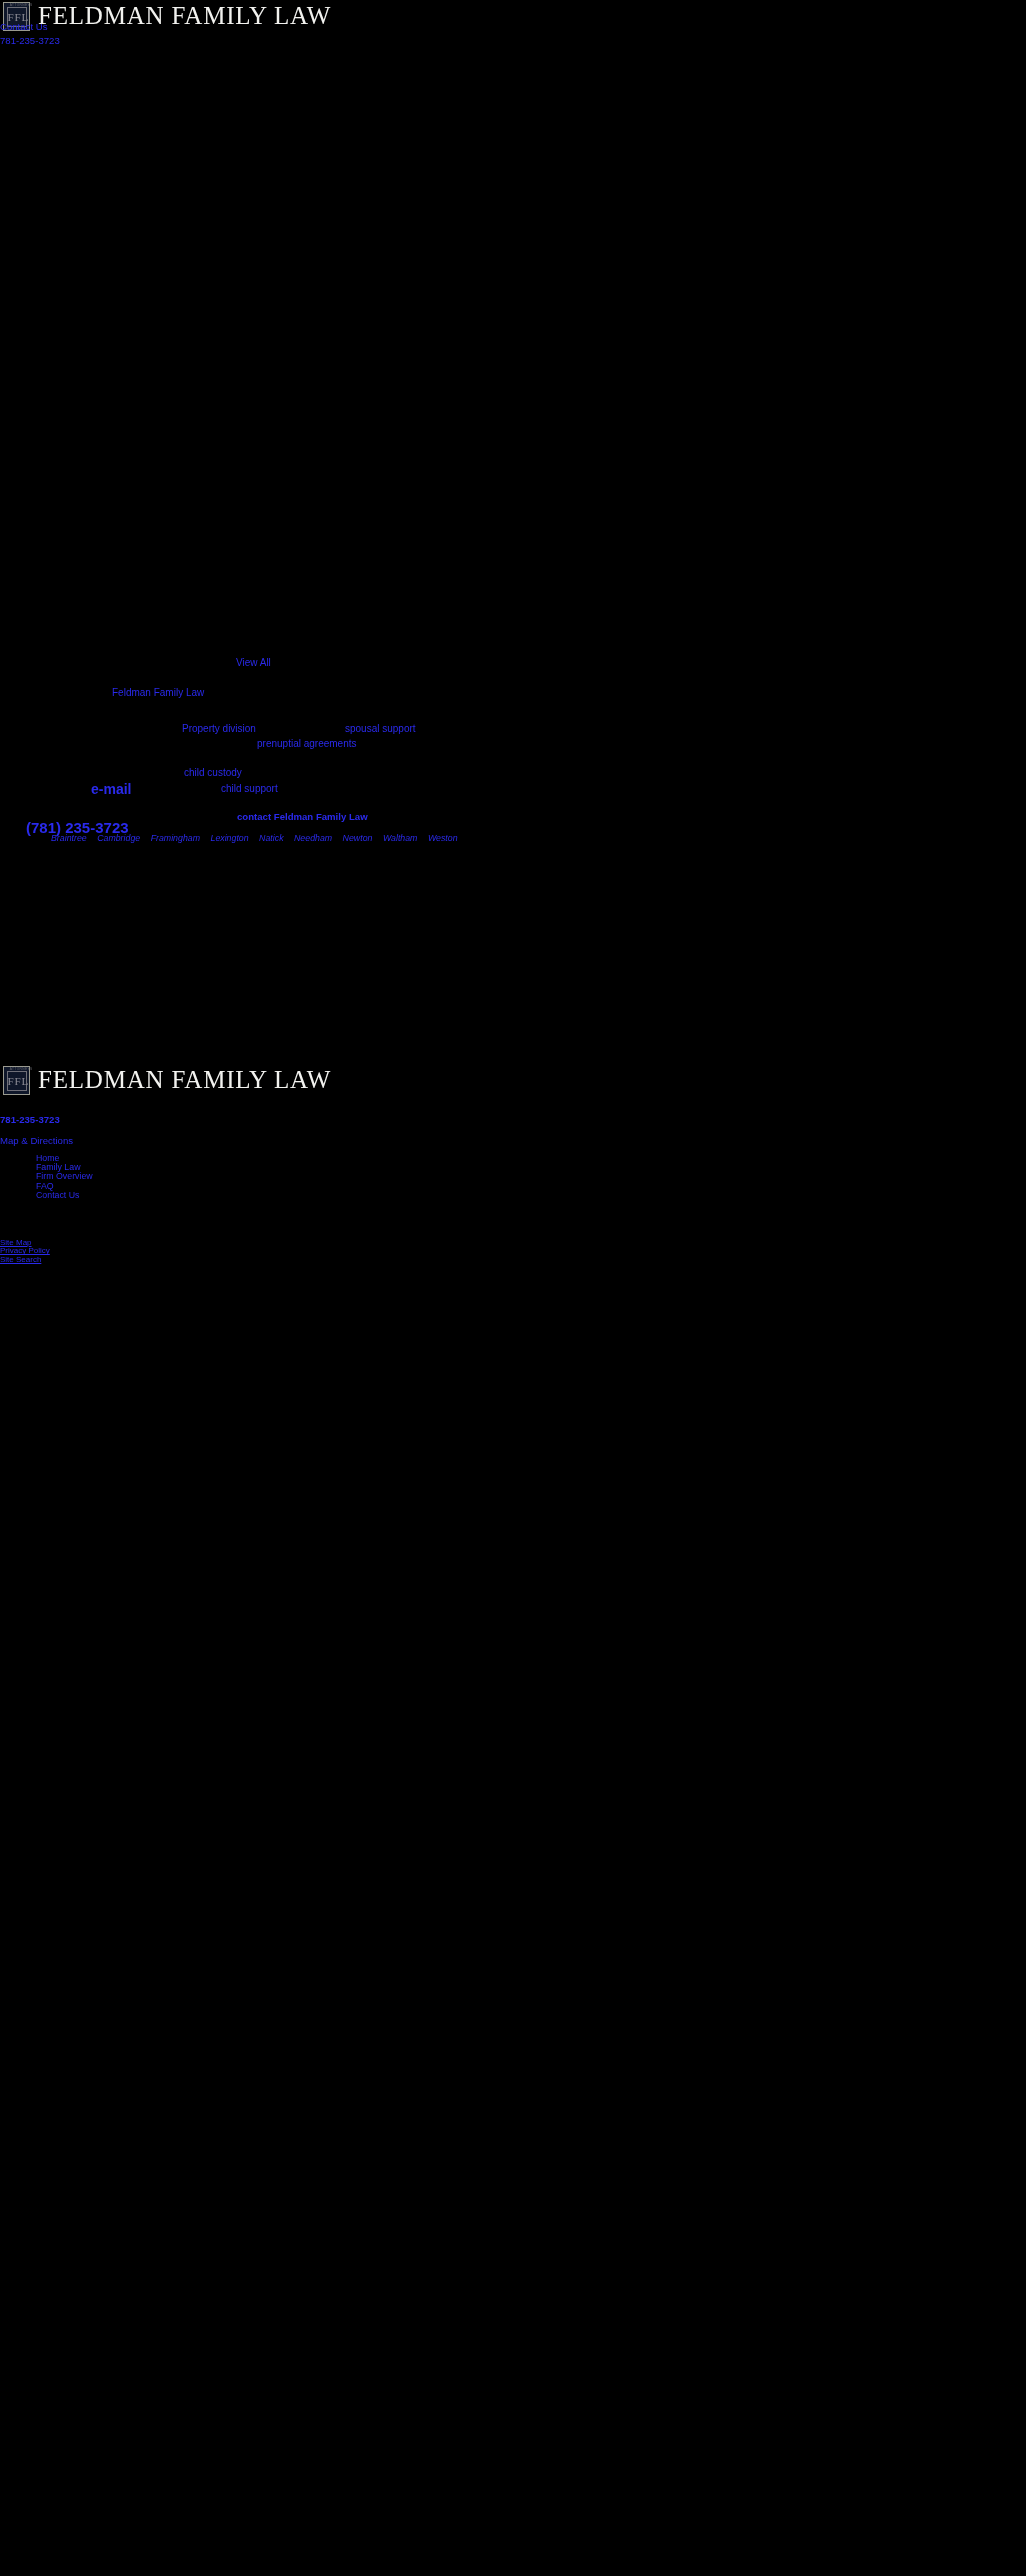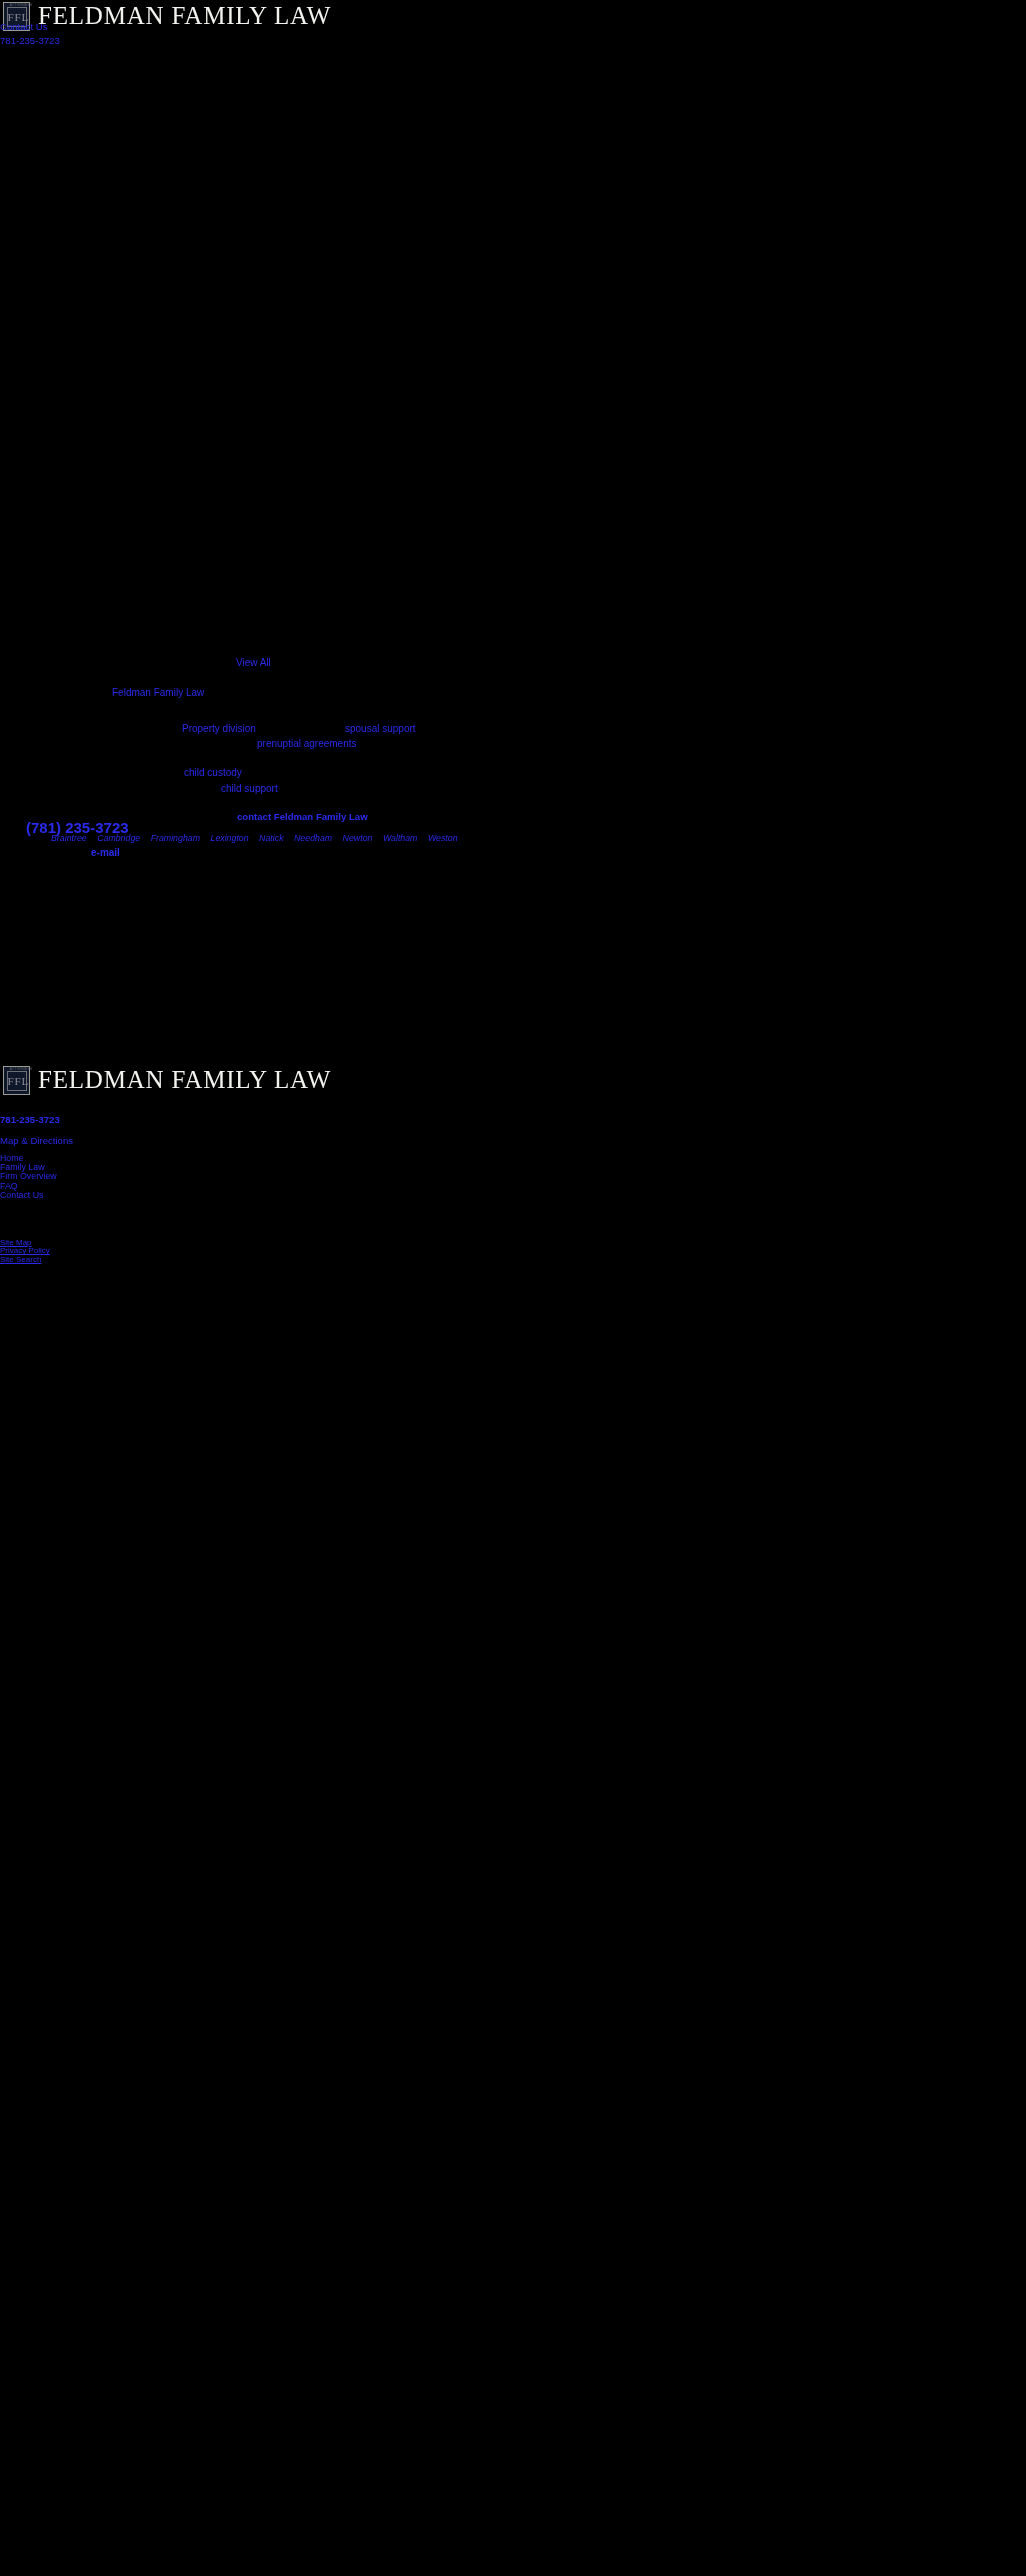--- a/index.html
+++ b/index.html
@@ -98,23 +98,23 @@
     left: 237px; top: 811px;
     font-weight: bold;
     font-size: 9.6px;
   }
   .phone-bold {
     left: 26px; top: 819px;
     font-weight: bold;
     font-size: 15px;
   }
   .email-bold {
-    left: 91px; top: 847px;
-    font-weight: bold;
-    font-size: 10px;
+    left: 91px; top: 781px;
+    font-weight: bold;
+    font-size: 14px;
   }
   .towns {
     left: 51px; top: 833px;
     font-size: 8.8px;
     font-style: italic;
   }
   .towns span { margin-right: 8px; color: #2a2aec; font-style: italic; }
 
   
   .footer-header {
@@ -131,20 +131,21 @@
   .footer-map {
     position: absolute;
     left: 0; top: 1135px;
     font-size: 9.6px;
   }
   .footer-nav {
     position: absolute;
     left: 0; top: 1154px;
     font-size: 8.8px;
     line-height: 9.2px;
+    padding-left: 36px;
   }
   .footer-nav a { display: block; font-size: 8.8px; }
   .footer-legal {
     position: absolute;
     left: 0; top: 1239px;
     font-size: 8px;
     line-height: 8.4px;
   }
   .footer-legal a { display: block; font-size: 8px; }
 </style>

